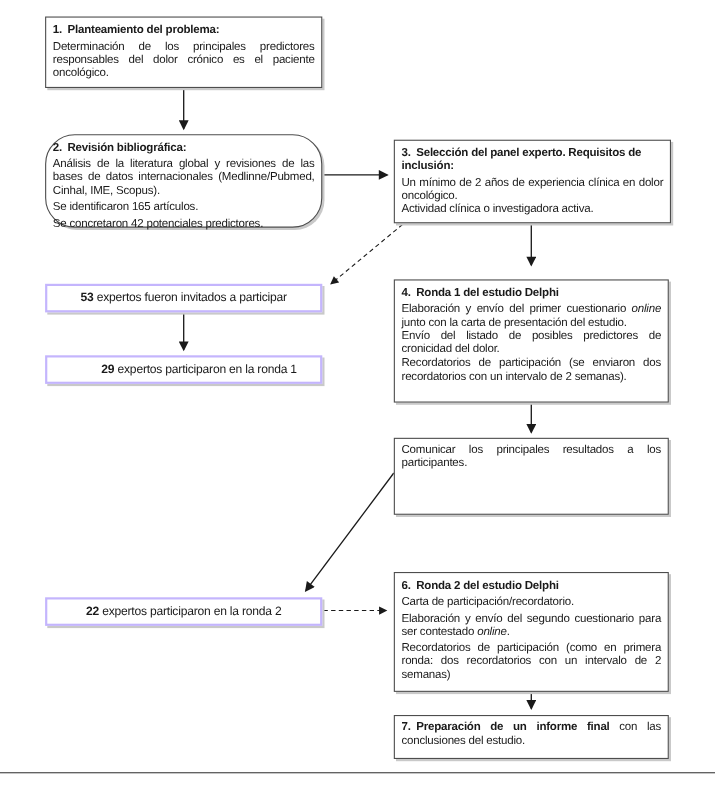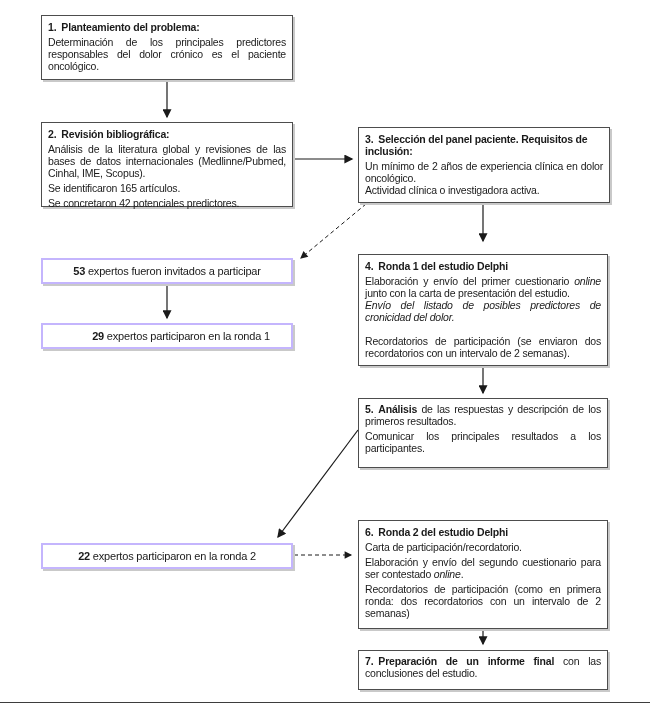--- a/index.html
+++ b/index.html
@@ -48,42 +48,41 @@
     <line x1="358" y1="430" x2="278" y2="537" stroke="#1a1a1a" stroke-width="1.2" marker-end="url(#ah)"></line>
     <line x1="294" y1="555" x2="351" y2="555" stroke="#1a1a1a" stroke-width="1" stroke-dasharray="4 3" marker-end="url(#ah)"></line>
     <line x1="483" y1="608" x2="483" y2="644" stroke="#1a1a1a" stroke-width="1.2" marker-end="url(#ah)"></line>
   </svg>
 
   <div class="box" style="left:41px;top:15px;width:252px;height:65px;">
     <b class="ttl"><span class="num">1.</span><span>Planteamiento del problema:</span></b>
     <p>Determinación de los principales predictores responsables del dolor crónico es el paciente oncológico.</p>
   </div>
 
-  <div class="box" style="left:41px;top:122px;width:252px;height:85px;">
+  <div class="box" style="left:41px;top:122px;width:252px;height:85px;border-radius:27px;">
     <b class="ttl"><span class="num">2.</span><span>Revisión bibliográfica:</span></b>
     <p>Análisis de la literatura global y revisiones de las bases de datos internacionales (Medlinne/Pubmed, Cinhal, IME, Scopus).</p>
     <p>Se identificaron 165 artículos.</p>
     <p>Se concretaron 42 potenciales predictores.</p>
   </div>
 
   <div class="box" style="left:358px;top:127px;width:252px;height:76px;">
-    <b class="ttl"><span class="num">3.</span><span>Selección del panel paciente. Requisitos de inclusión:</span></b>
+    <b class="ttl"><span class="num">3.</span><span>Selección del panel experto. Requisitos de inclusión:</span></b>
     <p style="margin-bottom:0;">Un mínimo de 2 años de experiencia clínica en dolor oncológico.</p>
     <p>Actividad clínica o investigadora activa.</p>
   </div>
 
   <div class="box" style="left:358px;top:254px;width:250px;height:112px;">
     <b class="ttl"><span class="num">4.</span><span>Ronda 1 del estudio Delphi</span></b>
     <p style="margin-bottom:0;"><span>Elaboración y envío del primer cuestionario</span> <i>online</i> <span>junto con la carta de presentación del estudio.</span></p>
-    <p style="margin-bottom:12px;font-style:italic;">Envío del listado de posibles predictores de cronicidad del dolor.</p>
+    <p style="margin-bottom:1px;">Envío del listado de posibles predictores de cronicidad del dolor.</p>
     <p>Recordatorios de participación (se enviaron dos recordatorios con un intervalo de 2 semanas).</p>
   </div>
 
   <div class="box" style="left:358px;top:398px;width:250px;height:70px;">
-    <p><b><span class="num">5.</span><span>Análisis</span></b> <span>de las respuestas y descripción de los primeros resultados.</span></p>
     <p>Comunicar los principales resultados a los participantes.</p>
   </div>
 
   <div class="box" style="left:358px;top:520px;width:250px;height:109px;">
     <b class="ttl"><span class="num">6.</span><span>Ronda 2 del estudio Delphi</span></b>
     <p>Carta de participación/recordatorio.</p>
     <p><span>Elaboración y envío del segundo cuestionario para ser contestado</span> <i>online</i><span>.</span></p>
     <p>Recordatorios de participación (como en primera ronda: dos recordatorios con un intervalo de 2 semanas)</p>
   </div>
 

